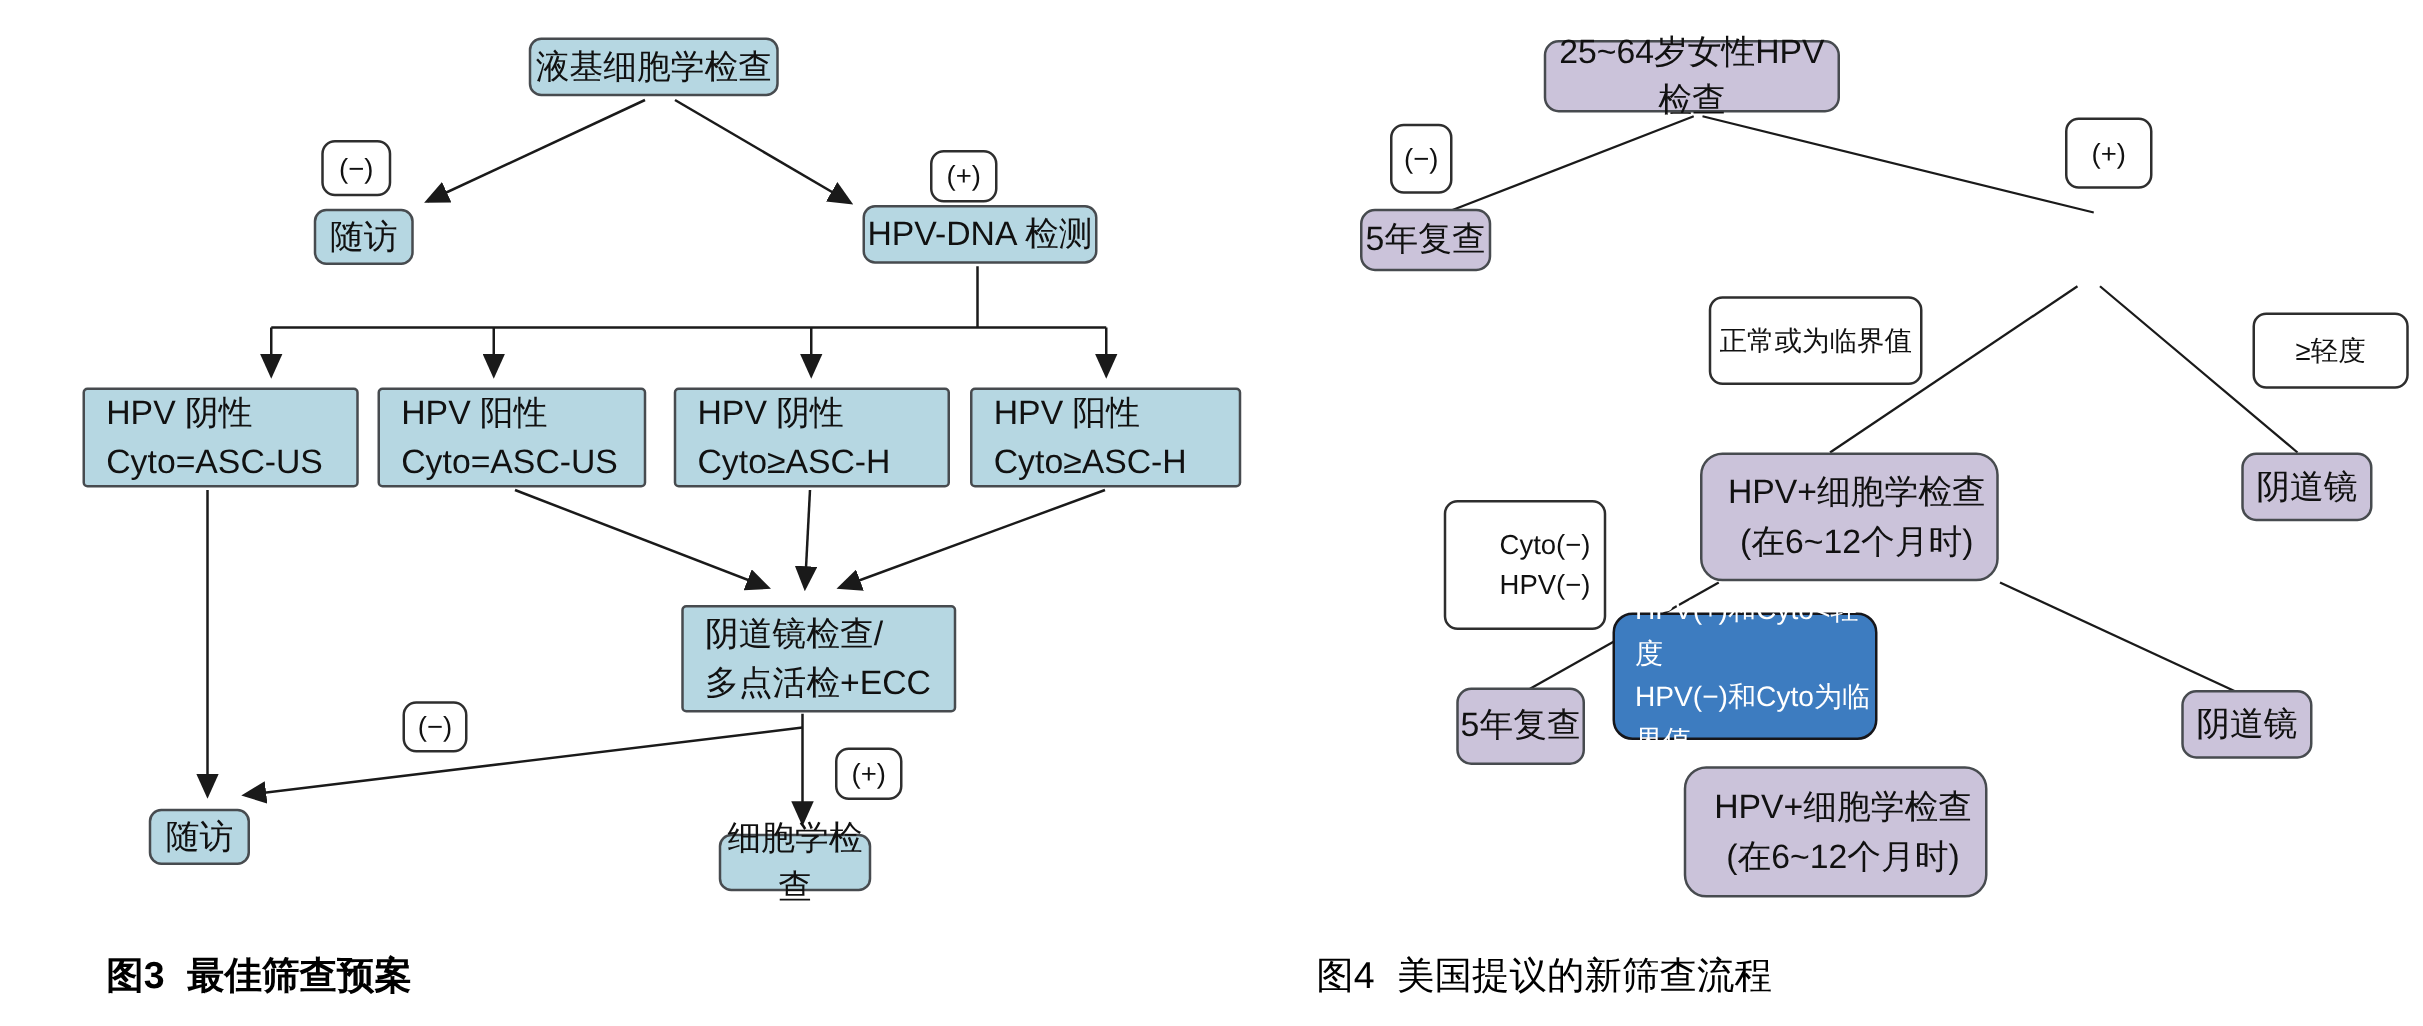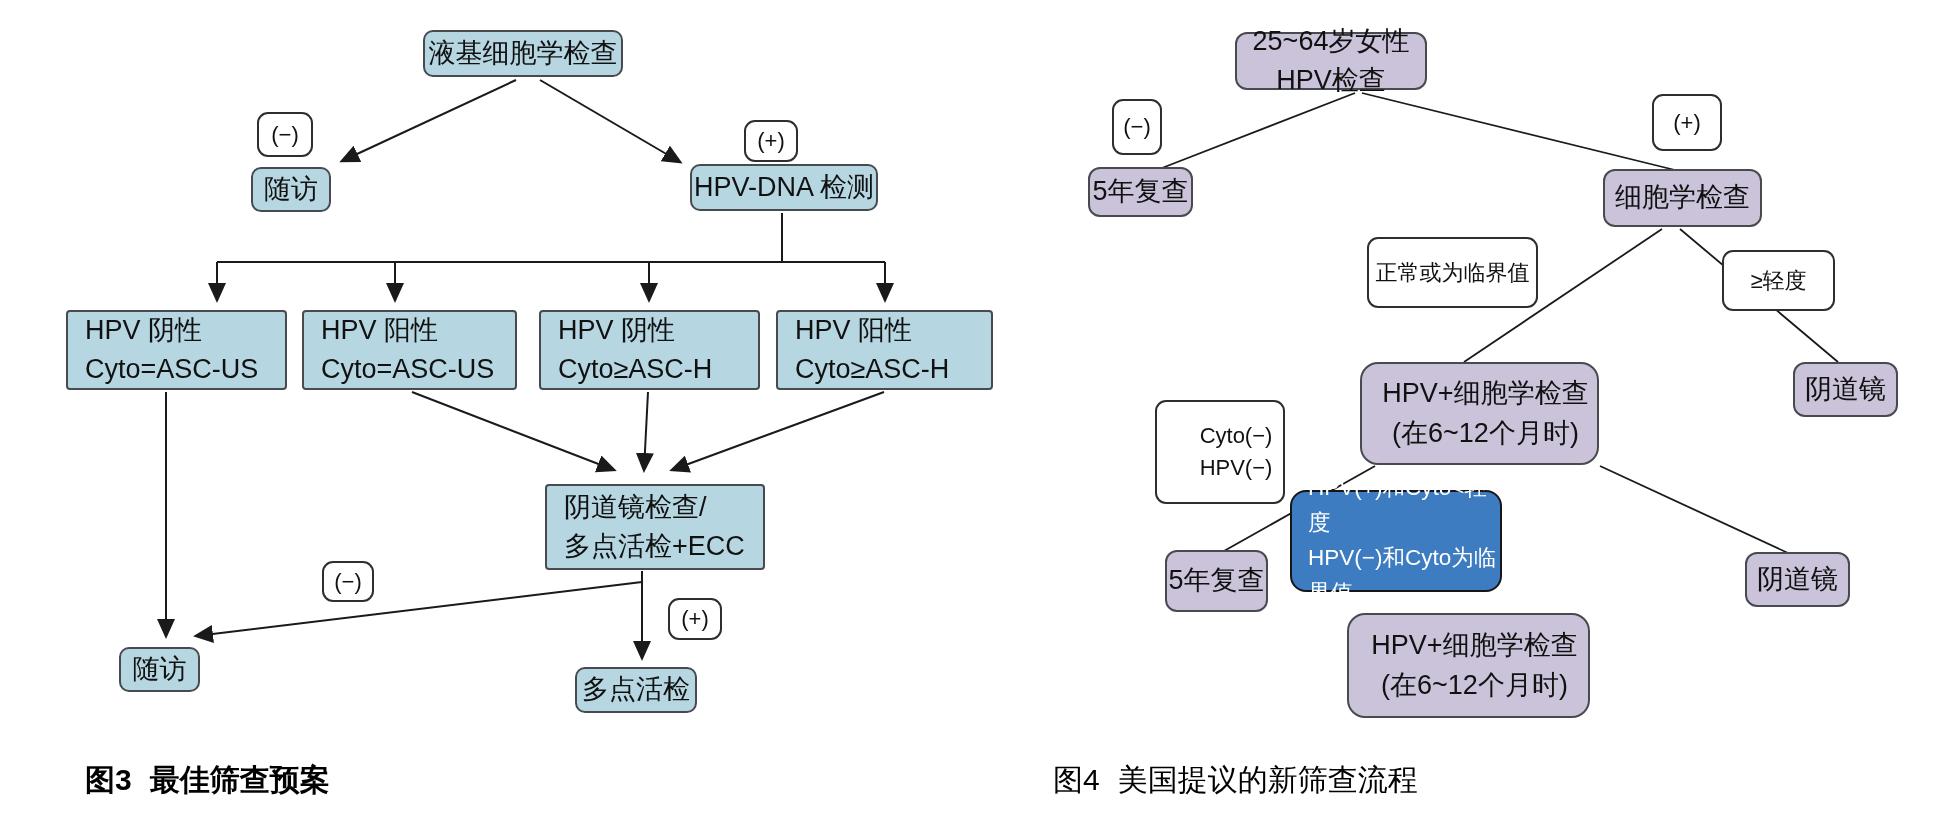--- a/index.html
+++ b/index.html
@@ -61,27 +61,27 @@
   #f3-b3{left:539px;top:310px;width:221px;height:80px;}
   #f3-b4{left:776px;top:310px;width:217px;height:80px;}
   #f3-colposcopy{left:545px;top:484px;width:220px;height:86px;}
   #f3-minus-bottom{left:322px;top:561px;width:52px;height:41px;}
   #f3-followup-bottom{left:119px;top:647px;width:81px;height:45px;}
   #f3-plus-bottom{left:668px;top:598px;width:54px;height:42px;}
   #f3-treatment{left:575px;top:667px;width:122px;height:46px;}
   #f3-caption{left:85px;top:760px;}
 
   
-  #f4-top{left:1235px;top:32px;width:192px;height:58px;}
+  #f4-top{left:1235px;top:32px;width:237px;height:58px;}
   #f4-minus{left:1112px;top:99px;width:50px;height:56px;}
   #f4-review5-top{left:1088px;top:167px;width:105px;height:50px;}
   #f4-plus{left:1652px;top:94px;width:70px;height:57px;}
   #f4-cytology{left:1603px;top:169px;width:159px;height:58px;}
   #f4-normal-label{left:1367px;top:237px;width:171px;height:71px;}
-  #f4-mild-label{left:1722px;top:250px;width:113px;height:61px;}
+  #f4-mild-label{left:1802px;top:250px;width:125px;height:61px;}
   #f4-colpo-top{left:1793px;top:362px;width:105px;height:55px;}
   #f4-hpvcyto-mid{left:1360px;top:362px;width:239px;height:103px;}
   #f4-cytohpv-label{left:1155px;top:400px;width:130px;height:104px;padding-left:32px;}
   #f4-blue{left:1290px;top:490px;width:212px;height:102px;padding-left:16px;}
   #f4-review5-bottom{left:1165px;top:550px;width:103px;height:62px;}
   #f4-cytomild-label{left:1650px;top:448px;width:148px;height:57px;}
   #f4-colpo-bottom{left:1745px;top:552px;width:105px;height:55px;}
   #f4-hpvcyto-bottom{left:1347px;top:613px;width:243px;height:105px;}
   #f4-caption{left:1053px;top:760px;}
 </style>
@@ -133,30 +133,29 @@
 Cyto=ASC-US</div>
   <div class="node big" id="f3-b3">HPV 阴性
 Cyto≥ASC-H</div>
   <div class="node big" id="f3-b4">HPV 阳性
 Cyto≥ASC-H</div>
   <div class="node big" id="f3-colposcopy">阴道镜检查/
 多点活检+ECC</div>
   <div class="chip" id="f3-minus-bottom">(−)</div>
   <div class="node" id="f3-followup-bottom">随访</div>
   <div class="chip" id="f3-plus-bottom">(+)</div>
-  <div class="node" id="f3-treatment">多点活检</div>
+  <div class="node" id="f3-treatment">细胞学检查</div>
   <div class="caption" id="f3-caption">
     <span class="num">图3</span><span>最佳筛查预案</span>
   </div>
 
   <div class="node lav" id="f4-top">25~64岁女性HPV检查</div>
   <div class="chip" id="f4-minus">(−)</div>
   <div class="node lav" id="f4-review5-top">5年复查</div>
   <div class="chip" id="f4-plus">(+)</div>
-  <div class="node lav" id="f4-cytology">细胞学检查</div>
   <div class="chip" id="f4-normal-label">正常或为临界值</div>
   <div class="chip" id="f4-mild-label">≥轻度</div>
   <div class="node lav" id="f4-colpo-top">阴道镜</div>
   <div class="node lav big" id="f4-hpvcyto-mid">HPV+细胞学检查
 (在6~12个月时)</div>
   <div class="chip" id="f4-cytohpv-label">Cyto(−)
 HPV(−)</div>
   <div class="node deep" id="f4-blue">HPV(+)和Cyto&lt;轻度
 HPV(−)和Cyto为临界值</div>
   <div class="node lav" id="f4-review5-bottom">5年复查</div>

